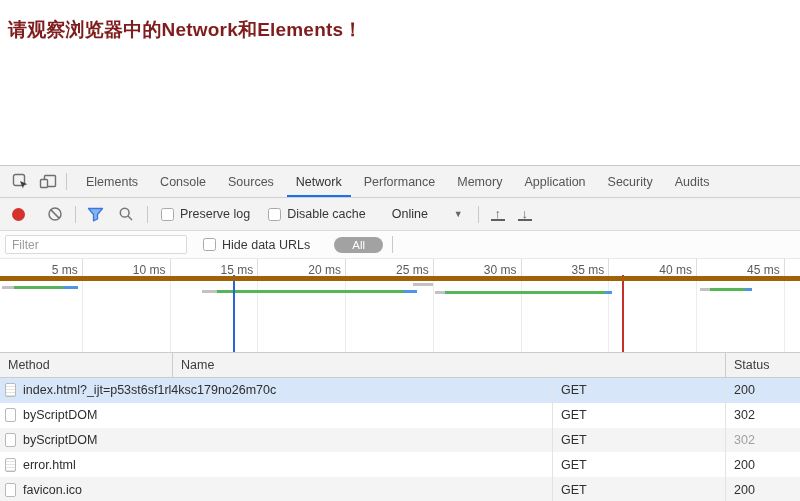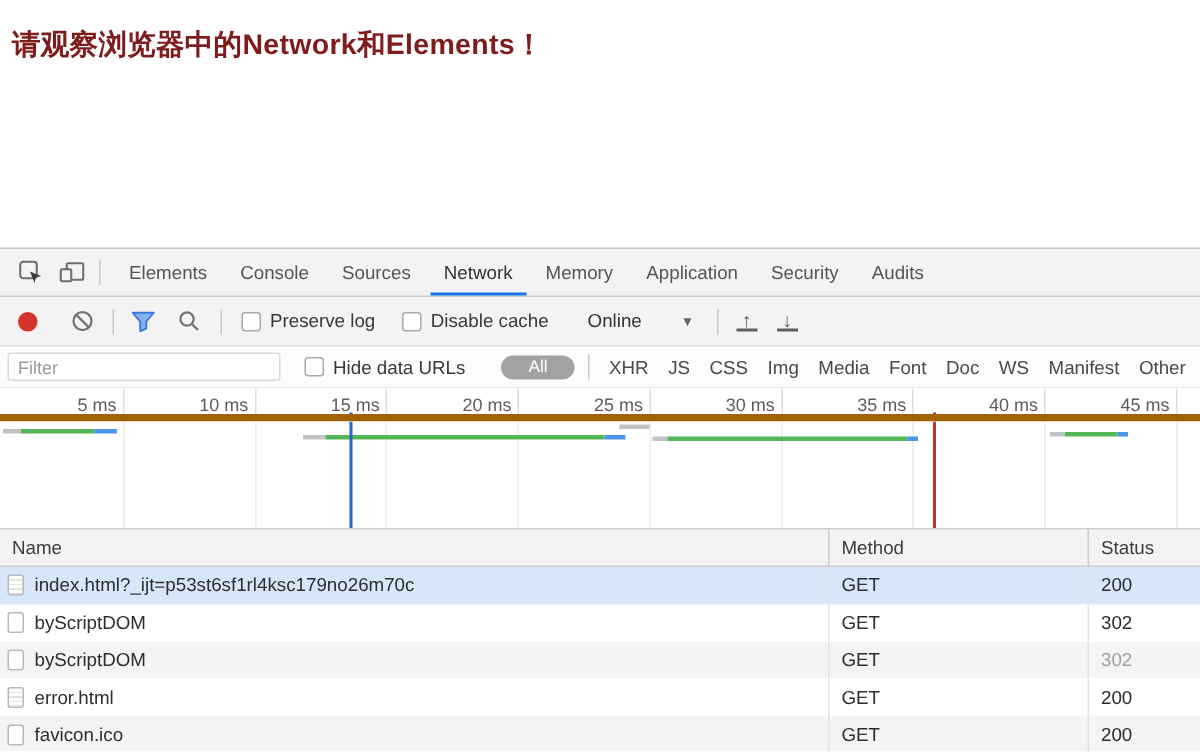--- a/index.html
+++ b/index.html
@@ -97,20 +97,21 @@
             </svg>
           </span>
         </div>
         <div class="vsep"></div>
       </div>
       <div class="tabs">
           <div class="tab">Elements</div>
           <div class="tab">Console</div>
           <div class="tab">Sources</div>
           <div class="tab active">Network</div>
+          <div class="tab">Performance</div>
           <div class="tab">Memory</div>
           <div class="tab">Application</div>
           <div class="tab">Security</div>
           <div class="tab">Audits</div>
         </div>
     </div>
 
     <div class="toolbar">
       <div class="record-dot" title=""></div>
       <div class="tool-icon" style="margin-left:22px">
@@ -154,32 +155,20 @@
         <span class="arrow-ic">↓</span>
       </div>
     </div>
 
     <div class="filterbar">
       <input class="filter-input" type="text" placeholder="Filter" style="">
       <div class="cb" style="margin-left:16px"></div>
       <span class="cb-label">Hide data URLs</span>
       <span class="pill">All</span>
       <div class="vsep" style="margin:0 0 0 9px"></div>
-      <div style="display:flex;align-items:center">
-          <span class="ftype">XHR</span>
-          <span class="ftype">JS</span>
-          <span class="ftype">CSS</span>
-          <span class="ftype">Img</span>
-          <span class="ftype">Media</span>
-          <span class="ftype">Font</span>
-          <span class="ftype">Doc</span>
-          <span class="ftype">WS</span>
-          <span class="ftype">Manifest</span>
-          <span class="ftype">Other</span>
-        </div>
     </div>
 
     <div class="timeline">
         <div class="grid-line" style="left: 81.75px;"></div>
         <div class="tick-label" style="left: -8.25px;">5 ms</div>
         <div class="grid-line" style="left: 169.5px;"></div>
         <div class="tick-label" style="left: 79.5px;">10 ms</div>
         <div class="grid-line" style="left: 257.25px;"></div>
         <div class="tick-label" style="left: 167.25px;">15 ms</div>
         <div class="grid-line" style="left: 345px;"></div>
@@ -230,22 +219,22 @@
           <div class="wseg" style="width: 10.53px; background: rgb(194, 194, 194);"></div>
           <div class="wseg" style="width: 35.1px; background: rgb(86, 181, 86);"></div>
           <div class="wseg" style="width: 7.02px; background: rgb(78, 149, 234);"></div>
         </div>
         <div class="marker" style="left: 232.68px; background: rgb(44, 100, 216);"></div>
         <div class="marker" style="left: 622.29px; background: rgb(198, 47, 44);"></div>
       </div>
 
     <div class="nettable">
       <div class="thead">
+        <div class="hc hc-method">Method</div>
         <div class="hc hc-name">Name</div>
-        <div class="hc hc-method">Method</div>
         <div class="hc hc-status">Status</div>
       </div>
       <div>
           <div class="row selected">
             <div class="cell cell-name">
               <div class="file-icon document"></div>
               <span>index.html?_ijt=p53st6sf1rl4ksc179no26m70c</span>
             </div>
             <div class="cell cell-method">GET</div>
             <div class="cell cell-status">200</div>

